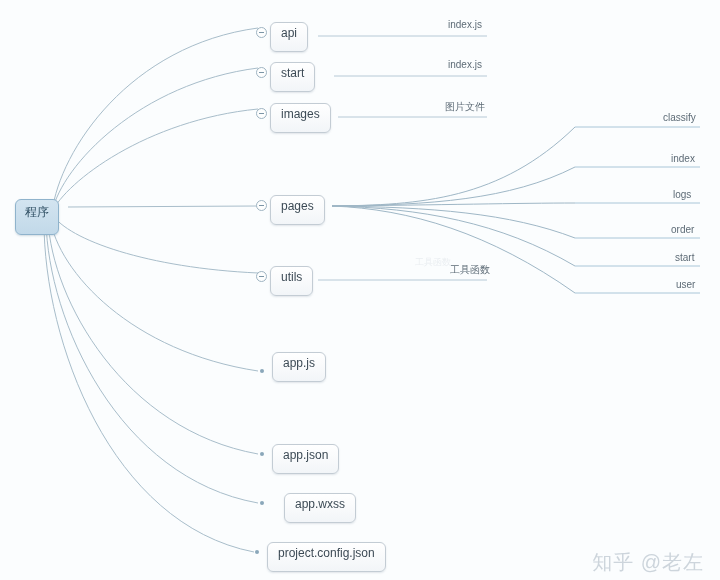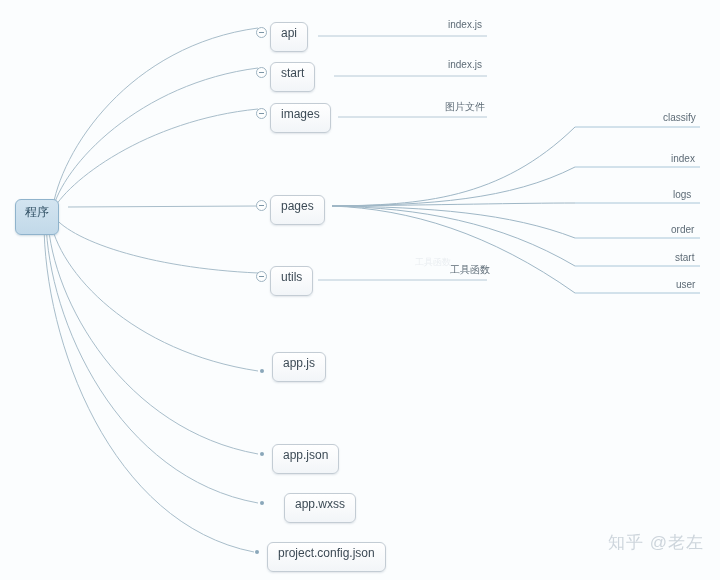--- a/index.html
+++ b/index.html
@@ -113,22 +113,22 @@
     color: #5d6b76;
     white-space: nowrap;
     text-align: center;
     margin-left: 8px;
   }
 
   
   .watermark {
     position: absolute;
     right: 16px;
-    bottom: 26px;
-    font-size: 17px;
+    bottom: 4px;
+    font-size: 20px;
     color: #cdd5dc;
     letter-spacing: 1px;
     white-space: nowrap;
   }
   .watermark-faint {
     position: absolute;
     font-size: 9px;
     color: #eaeef1;
     white-space: nowrap;
   }

